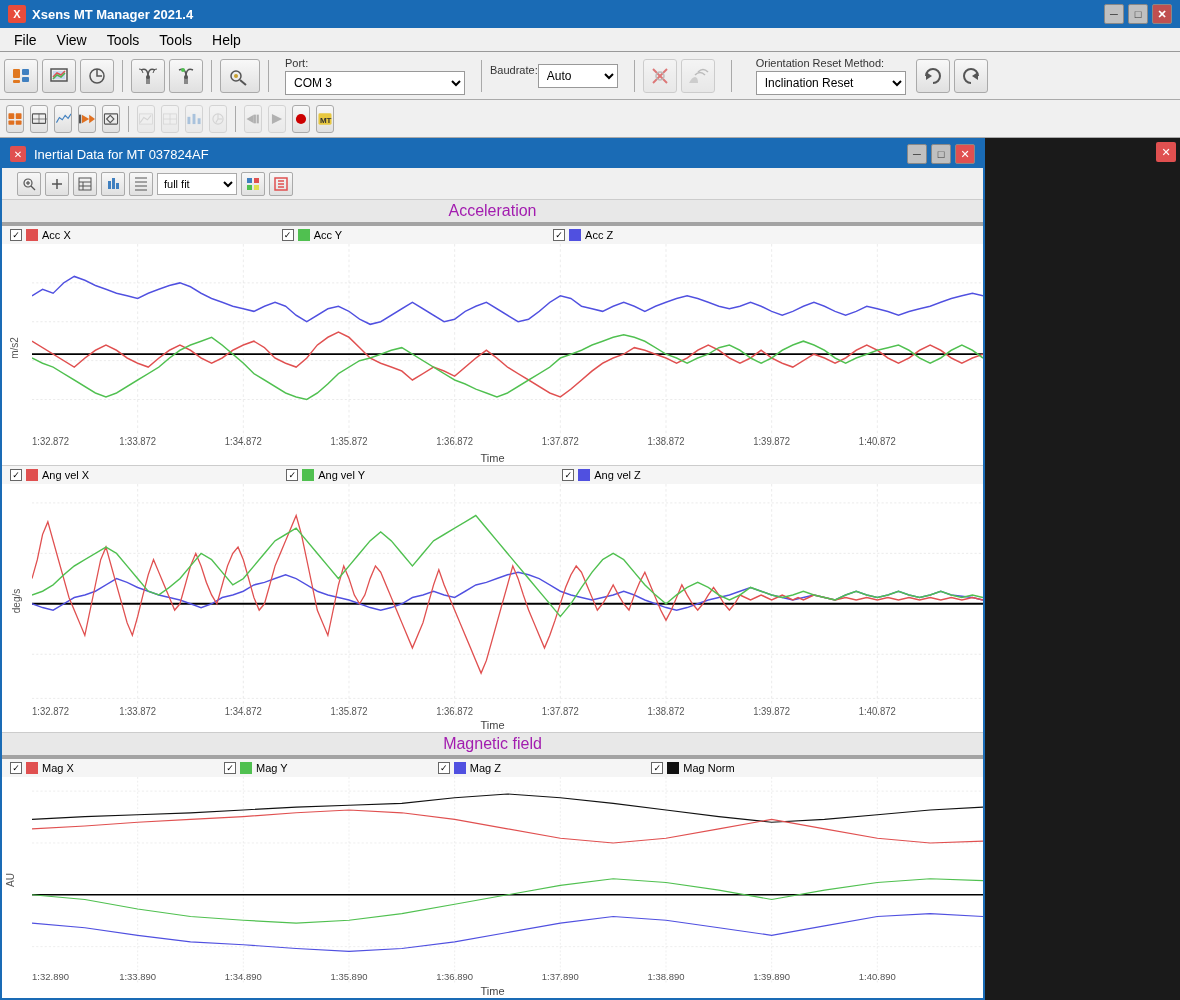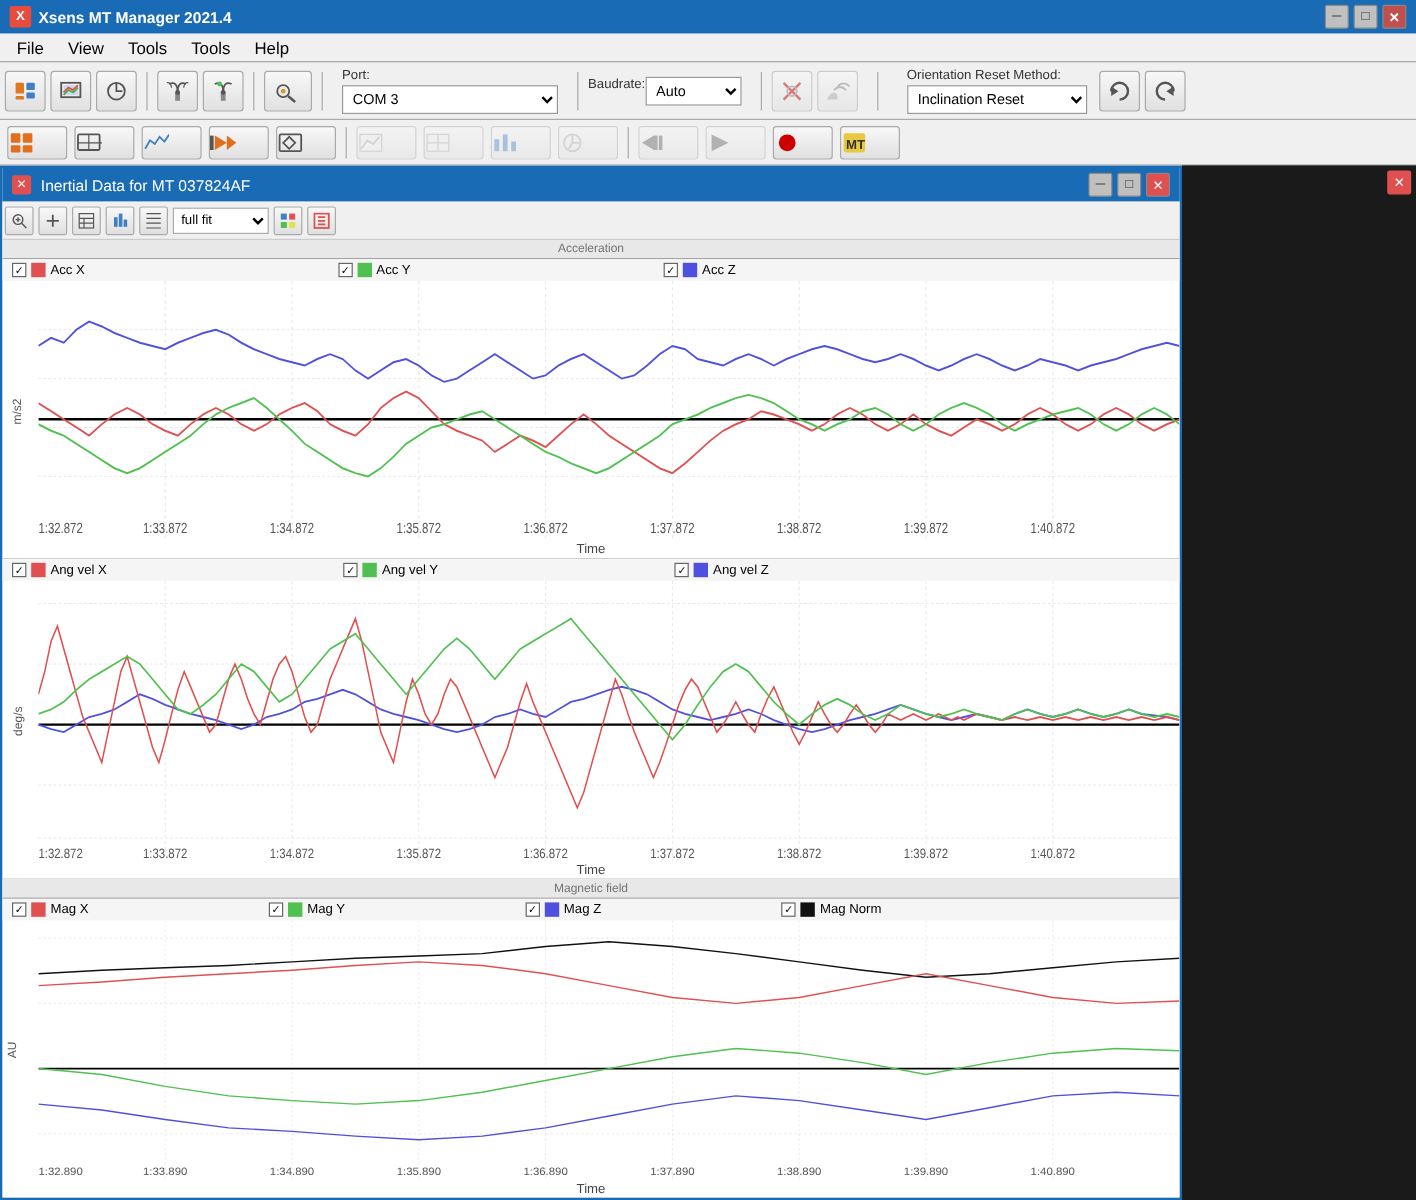--- a/index.html
+++ b/index.html
@@ -10,21 +10,21 @@
 
     
     #menubar { background: #f0f0f0; height: 24px; display: flex; align-items: center; padding: 0 4px; border-bottom: 1px solid #999; }
     #menubar span { padding: 2px 10px; cursor: pointer; font-size: 14px; }
 
     
     #toolbar1 { background: #f0f0f0; height: 48px; display: flex; align-items: center; padding: 2px 4px; border-bottom: 1px solid #aaa; gap: 4px; }
     #toolbar2 { background: #f0f0f0; height: 38px; display: flex; align-items: center; padding: 2px 6px; border-bottom: 1px solid #aaa; gap: 6px; }
 
     .toolbar-btn { width: 34px; height: 34px; background: linear-gradient(180deg, #f8f8f8, #e0e0e0); border: 1px solid #aaa; border-radius: 3px; display: flex; align-items: center; justify-content: center; cursor: pointer; font-size: 16px; }
-    .toolbar-btn2 { width: 50px; height: 28px; background: linear-gradient(180deg, #f8f8f8, #e0e0e0); border: 1px solid #aaa; border-radius: 3px; display: flex; align-items: center; cursor: pointer; font-size: 14px; }
+    .toolbar-btn2 { width: 18px; height: 28px; background: linear-gradient(180deg, #f8f8f8, #e0e0e0); border: 1px solid #aaa; border-radius: 3px; display: flex; align-items: center; justify-content: center; cursor: pointer; font-size: 14px; }
 
     .port-group { display: flex; flex-direction: column; margin-left: 8px; }
     .port-label { font-size: 11px; color: #333; margin-bottom: 2px; }
     .port-select { height: 24px; border: 1px solid #999; background: white; font-size: 12px; padding: 0 4px; min-width: 180px; cursor: pointer; }
 
     .baud-group { display: flex; flex-direction: row; }
     .orientation-group { display: flex; flex-direction: column; margin-left: 16px; }
     .orient-select { height: 24px; border: 1px solid #999; background: white; font-size: 12px; padding: 0 4px; min-width: 150px; }
 
     .separator { width: 1px; height: 32px; background: #aaa; margin: 0 4px; }
@@ -33,28 +33,28 @@
     
     #main { display: flex; height: calc(1000px - 28px - 24px - 48px - 38px); }
 
     
     #chart-window { flex: 0 0 985px; background: #f0f0f0; border: 2px solid #1a6bb5; display: flex; flex-direction: column; position: relative; }
     #chart-titlebar { background: #1a6bb5; color: white; height: 28px; display: flex; align-items: center; padding: 0 8px; font-size: 13px; justify-content: space-between; }
     #chart-titlebar .title-left { display: flex; align-items: center; gap: 8px; }
     #chart-titlebar .win-btn { width: 20px; height: 20px; background: #c0c0c0; border: 1px solid #888; border-radius: 2px; display: flex; align-items: center; justify-content: center; cursor: pointer; font-size: 11px; color: #333; }
 
     
-    #chart-toolbar { background: #f0f0f0; height: 32px; display: flex; align-items: center; padding: 2px 2px; gap: 4px; border-bottom: 1px solid #ccc; }
+    #chart-toolbar { background: #f0f0f0; height: 32px; display: flex; align-items: center; padding: 2px 15px; gap: 4px; border-bottom: 1px solid #ccc; }
     .ct-btn { width: 24px; height: 24px; background: linear-gradient(180deg, #f8f8f8, #e0e0e0); border: 1px solid #aaa; border-radius: 2px; display: flex; align-items: center; justify-content: center; cursor: pointer; font-size: 12px; }
     .fit-select { height: 22px; border: 1px solid #aaa; background: white; font-size: 11px; padding: 0 2px; width: 80px; }
 
     
     #charts { flex: 1; display: flex; flex-direction: column; overflow: hidden; }
     .chart-panel { flex: 1; border-bottom: 1px solid #ccc; position: relative; background: white; display: flex; flex-direction: column; }
-    .chart-header { background: #e8e8e8; padding: 2px 8px; font-size: 10px; text-align: center; color: #737373; border-bottom: 1px solid #a3a3a3; }
+    .chart-header { background: #e8e8e8; padding: 2px 8px; font-size: 16px; text-align: center; color: #a21caf; border-bottom: 4px solid #a3a3a3; }
     .chart-legend { display: flex; gap: 20px; padding: 3px 8px; background: #f5f5f5; font-size: 11px; align-items: center; }
     .legend-item { display: flex; align-items: center; gap: 4px; }
     .legend-check { width: 12px; height: 12px; border: 1px solid #666; background: white; display: flex; align-items: center; justify-content: center; font-size: 9px; }
     .legend-color { width: 12px; height: 12px; }
     .chart-area { flex: 1; position: relative; overflow: hidden; }
 
     
     #right-panel { flex: 1; background: #1a1a1a; }
 
     

